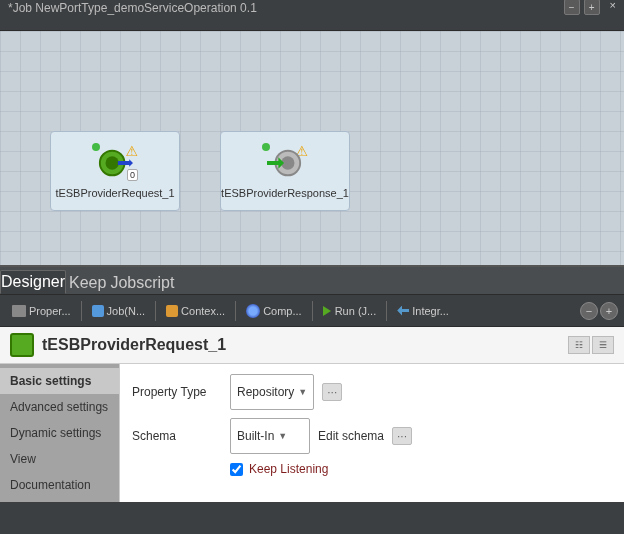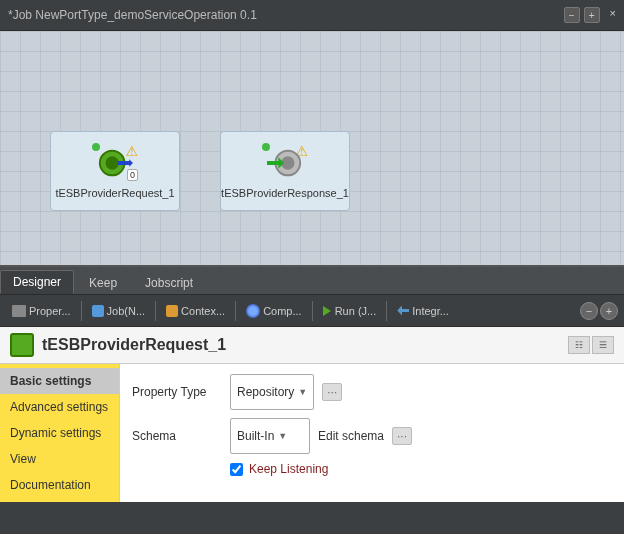--- a/index.html
+++ b/index.html
@@ -10,21 +10,21 @@
       width: 624px;
       height: 534px;
       overflow: hidden;
     }
 
     
     .title-bar {
       background: #3c3f41;
       height: 25px;
       display: flex;
-      align-items: center;
+      align-items: flex-end;
       padding: 15px 8px;
       border-bottom: 1px solid #2b2b2b;
     }
     .title-bar-text {
       color: #bbbbbb;
       font-size: 12px;
       flex: 1;
     }
     .title-bar-controls {
       display: flex;
@@ -137,22 +137,22 @@
     
     .tabs-bar {
       background: #4a4d50;
       height: 28px;
       display: flex;
       align-items: flex-end;
       padding: 0 0;
       border-bottom: 1px solid #2b2b2b;
     }
     .tab {
-      padding: 4px 12px;
-      font-size: 12px;
+      padding: 4px 0;
+      font-size: 16px;
       color: #ccc;
       cursor: pointer;
       border: 1px solid transparent;
       border-bottom: none;
       border-radius: 2px 2px 0 0;
       margin-right: 2px;
       height: 24px;
       display: flex;
       align-items: center;
     }
@@ -255,21 +255,21 @@
 
     
     .content-area {
       display: flex;
       flex: 1;
     }
 
     
     .left-nav {
       width: 120px;
-      background: #fde047;
+      background: #a3a3a3;
       border-right: 1px solid #ccc;
       padding: 4px 0;
     }
     .nav-item {
       padding: 6px 10px;
       font-size: 12px;
       color: #333;
       cursor: pointer;
     }
     .nav-item.active {

